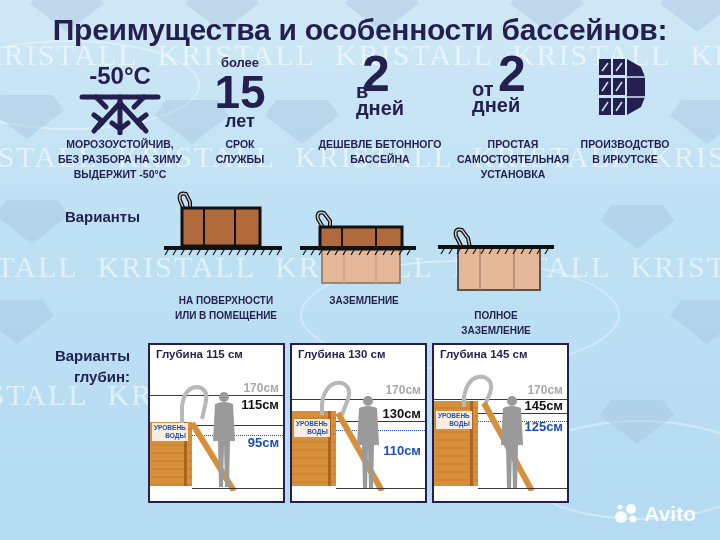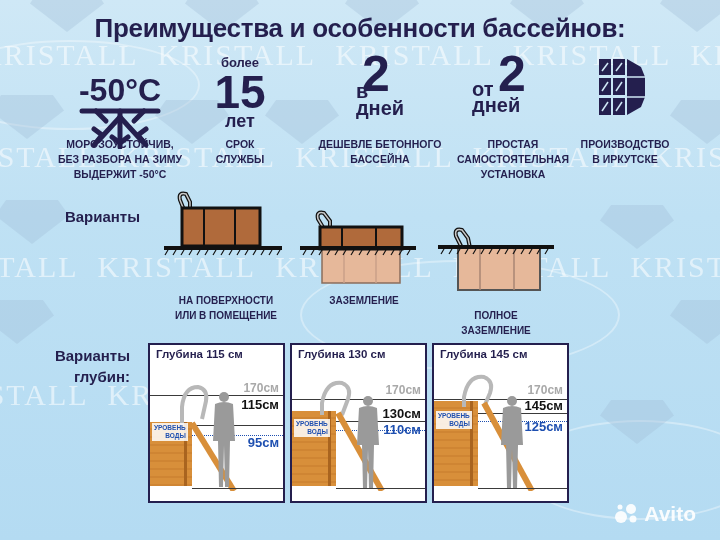--- a/index.html
+++ b/index.html
@@ -20,21 +20,21 @@
     position: absolute; width: 74px; height: 44px;
     background: rgba(160,190,215,0.35);
     clip-path: polygon(15% 0, 85% 0, 100% 35%, 50% 100%, 0 35%);
   }
   .ripple {
     position: absolute; border-radius: 50%;
     border: 2px solid rgba(255,255,255,0.35);
   }
   .title {
     position: absolute; top: 13px; left: 0; width: 720px; text-align: center;
-    font-size: 26px; font-weight: 700; color: #241f4e; letter-spacing: -0.3px;
+    font-size: 30px; font-weight: 700; color: #241f4e; letter-spacing: -0.3px;
   }
   .feature {
     position: absolute; top: 55px; text-align: center; color: #241f4e;
   }
   .feature .cap {
     position: absolute; left: 50%; transform: translateX(-50%);
     top: 82px; width: 160px; font-size: 10.5px; font-weight: 700; line-height: 15px;
     text-transform: uppercase; text-align: center;
   }
   .big-num { font-weight: 900; font-size: 58px; line-height: 50px; }
@@ -97,21 +97,21 @@
   <div class="diamond" style="left:600px;top:400px;"></div>
   <div class="wm-row" style="top:38px;"><span>KRISTALL</span>&nbsp;&nbsp;<span>KRISTALL</span>&nbsp;&nbsp;<span>KRISTALL</span>&nbsp;&nbsp;<span>KRISTALL</span>&nbsp;&nbsp;<span>KRISTALL</span></div>
   <div class="wm-row" style="top:140px;left:-60px;"><span>KRISTALL</span>&nbsp;&nbsp;<span>KRISTALL</span>&nbsp;&nbsp;<span>KRISTALL</span>&nbsp;&nbsp;<span>KRISTALL</span>&nbsp;&nbsp;<span>KRISTALL</span></div>
   <div class="wm-row" style="top:250px;left:-80px;"><span>KRISTALL</span>&nbsp;&nbsp;<span>KRISTALL</span>&nbsp;&nbsp;<span>KRISTALL</span>&nbsp;&nbsp;<span>KRISTALL</span>&nbsp;&nbsp;<span>KRISTALL</span></div>
   <div class="wm-row" style="top:378px;left:-70px;"><span>KRISTALL</span>&nbsp;&nbsp;<span>KRISTALL</span></div>
 </div>
 
 <div class="title">Преимущества и особенности бассейнов:</div>
 
 <div class="feature" style="left:70px;width:100px;">
-  <div style="font-size:32px;font-weight:900;line-height:30px;margin-top:20px;">-50°C</div>
+  <div style="font-size:24px;font-weight:900;line-height:30px;margin-top:6px;">-50°C</div>
   <svg width="84" height="44" viewBox="0 0 84 44" style="margin-top:0;">
     <g stroke="#241f4e" stroke-width="5" stroke-linecap="round" fill="none">
       <line x1="4" y1="6" x2="80" y2="6"></line>
       <line x1="42" y1="6" x2="42" y2="42"></line>
       <line x1="42" y1="12" x2="20" y2="36"></line>
       <line x1="42" y1="12" x2="64" y2="36"></line>
       <polyline points="16,24 24,30 16,40"></polyline>
       <polyline points="68,24 60,30 68,40"></polyline>
       <polyline points="34,32 42,38 50,32"></polyline>
       <polyline points="18,6 28,16"></polyline>
@@ -314,21 +314,21 @@
   <div class="hline" style="top:143px;left:42px;"></div>
 </div>
 
 <div class="depth-card" style="left:290px;">
   <div class="depth-title">Глубина 130 см</div>
   <div class="hline" style="top:54px;"></div>
   <div class="lbl-gray" style="top:38px;">170см</div>
   <div class="hline" style="top:76px;left:44px;"></div>
   <div class="lbl-black" style="top:61px;">130см</div>
   <div class="dline" style="top:85px;"></div>
-  <div class="lbl-blue" style="top:77px;">110см</div>
+  <div class="lbl-blue" style="top:98px;">110см</div>
   <div class="wood" style="width:44px;height:75px;"></div>
   <div class="wood-edge" style="left:36px;bottom:15px;height:75px;"></div>
   <svg style="position:absolute;left:20px;top:30px;" width="86" height="116" viewBox="0 0 86 116">
     <path d="M10 40 L10 28 Q14 6 30 8 Q40 12 36 24 L30 40" stroke="#b8b8b8" stroke-width="4" fill="none"></path>
     <line x1="26" y1="38" x2="70" y2="116" stroke="#d88f3a" stroke-width="6"></line>
     <g fill="#9a9a9a">
       <circle cx="56" cy="26" r="5"></circle>
       <path d="M47 33 Q56 29 65 33 L67 70 L62 70 L61 114 L57 114 L56 74 L55 114 L51 114 L50 70 L45 70 Z"></path>
     </g>
   </svg>

